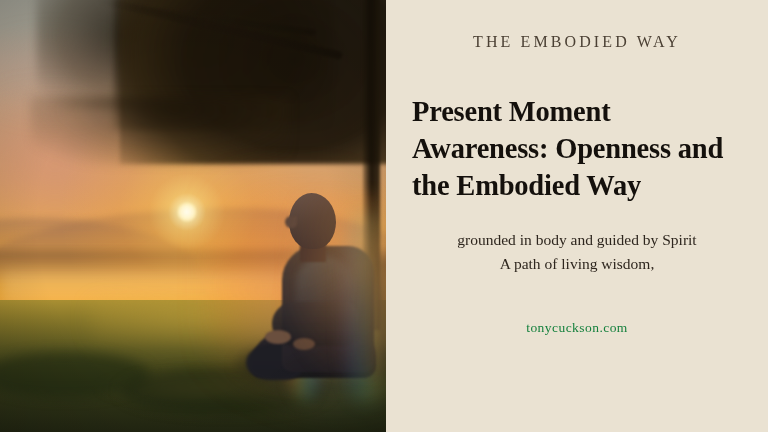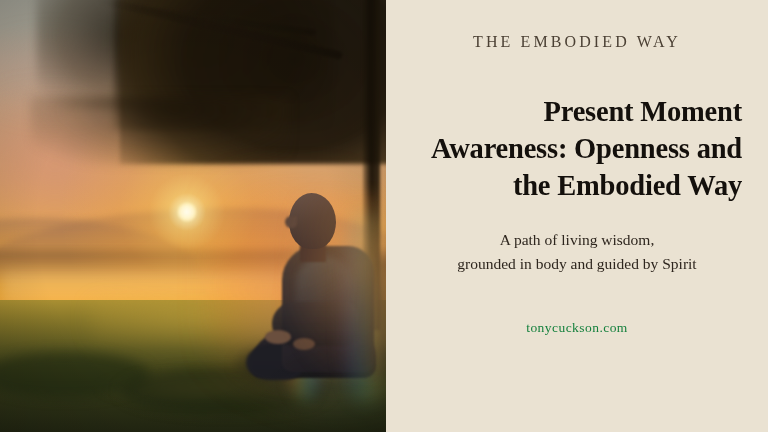--- a/index.html
+++ b/index.html
@@ -365,21 +365,21 @@
     text-align:center;
     white-space:nowrap;
   }
 
   .title {
     margin-top:42px;
     font-size:28.5px;
     line-height:1.30;
     font-weight:700;
     color:#14100C;
-    text-align:right;
+    text-align:left;
     letter-spacing:-0.2px;
     max-width:330px;
   }
 
   .subtitle {
     margin-top:24px;
     font-size:15.5px;
     line-height:1.55;
     color:#2E261E;
     text-align:center;
@@ -448,20 +448,20 @@
 
     <div class="vignette"></div>
   </div>
 
   <div class="panel">
     <div class="eyebrow">THE EMBODIED WAY</div>
 
     <h1 class="title">Present Moment Awareness: Openness and the Embodied Way</h1>
 
     <div class="subtitle">
+      <div>grounded in body and guided by Spirit</div>
       <div>A path of living wisdom,</div>
-      <div>grounded in body and guided by Spirit</div>
     </div>
 
     <div class="site">tonycuckson.com</div>
   </div>
 
 </div>
 
 </body></html>

